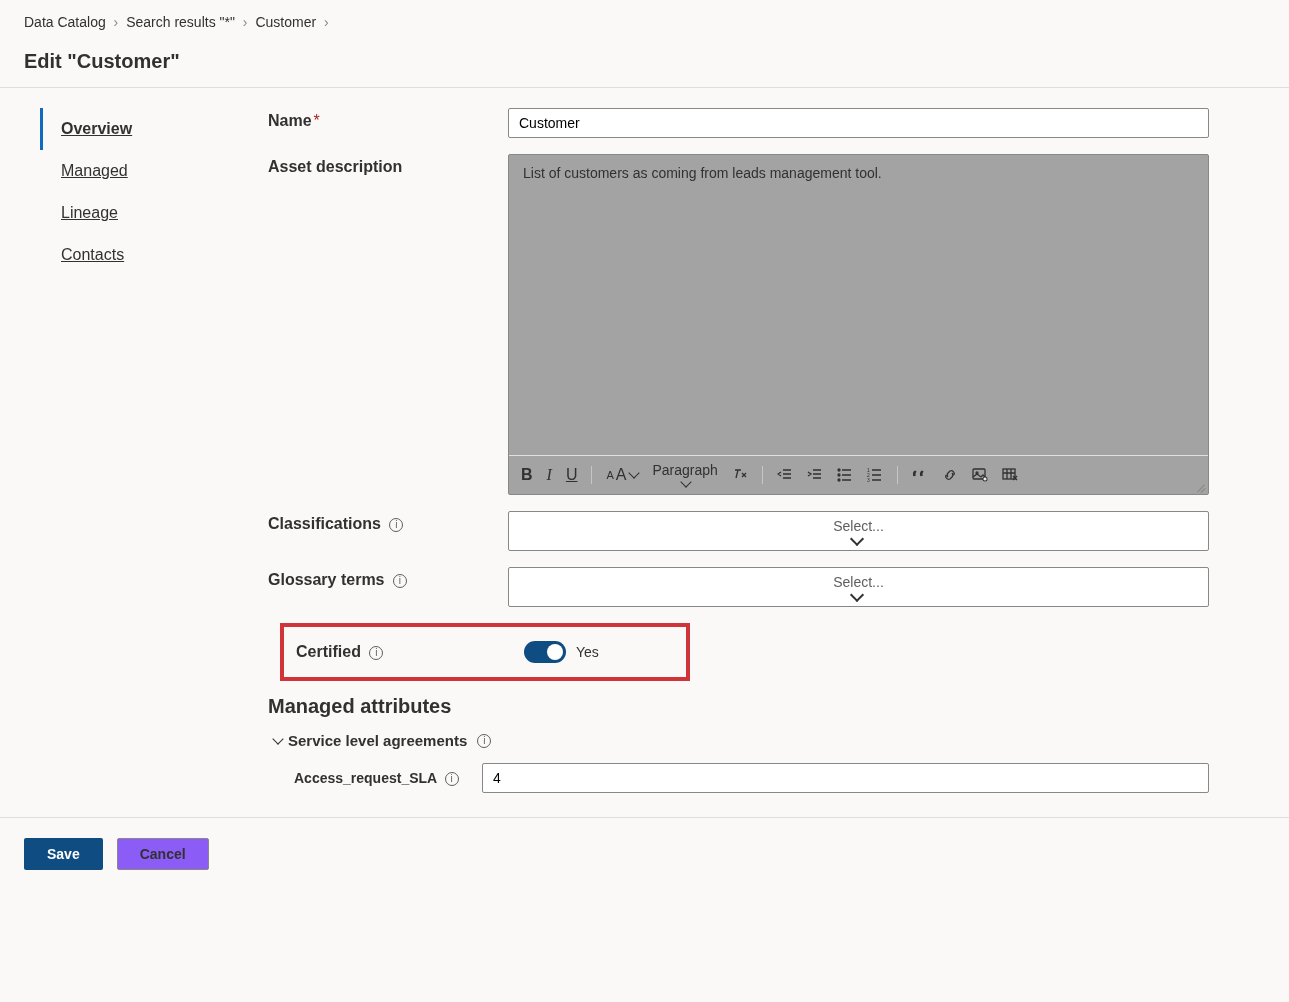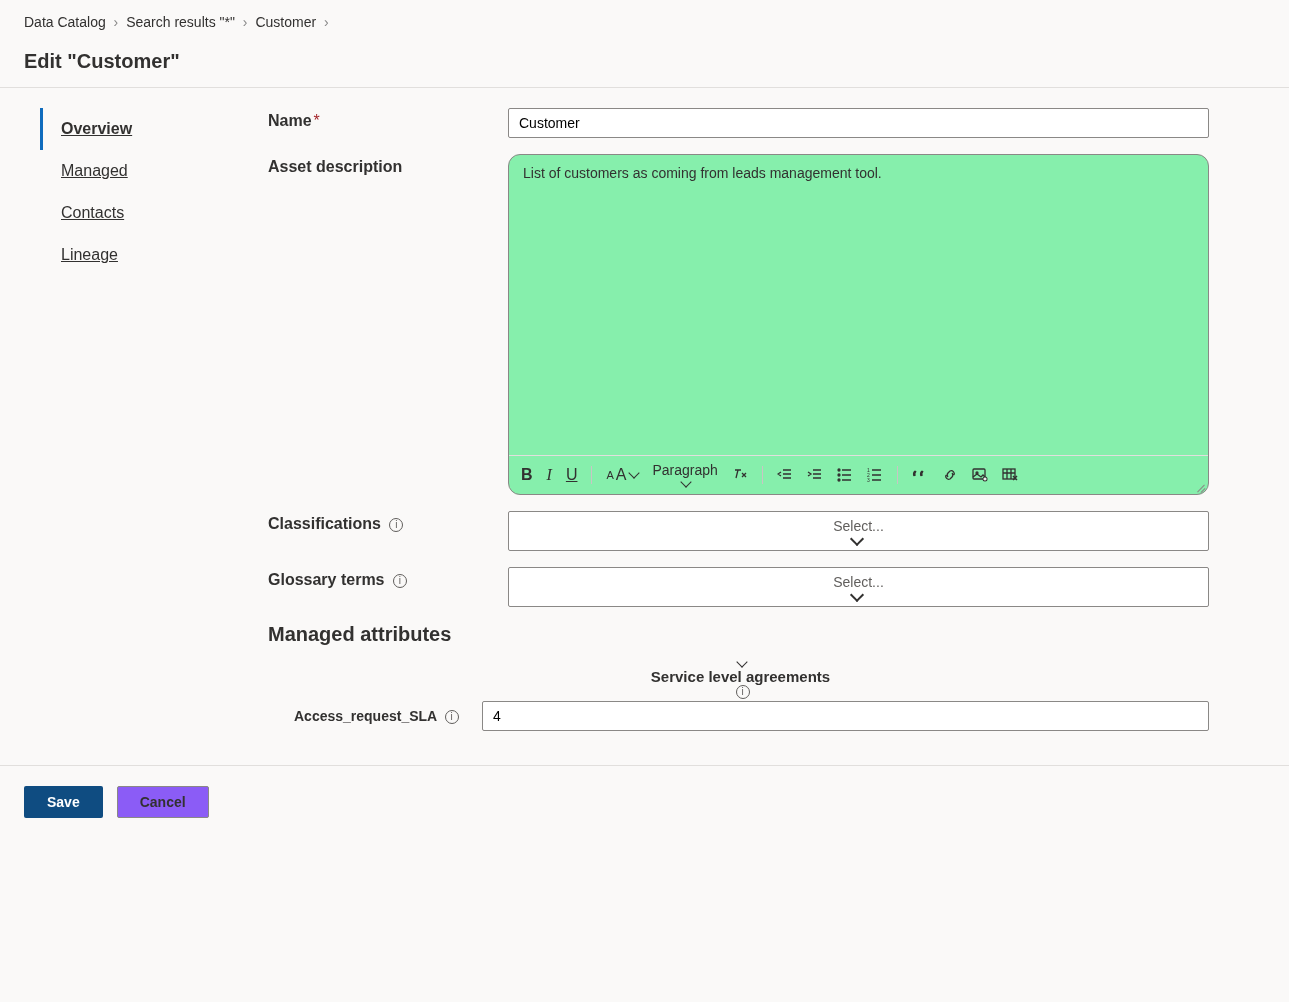--- a/index.html
+++ b/index.html
@@ -77,22 +77,22 @@
     width: 100%;
     padding: 6px 10px;
     font-size: 14px;
     border: 1px solid #8a8886;
     border-radius: 2px;
     background: #fff;
     font-family: inherit;
   }
   .desc-box {
     border: 1px solid #8a8886;
-    border-radius: 12px;
-    background: #86efac;
+    border-radius: 2px;
+    background: #a3a3a3;
   }
   .desc-text {
     min-height: 300px;
     padding: 10px 14px;
     font-size: 14px;
     outline: none;
   }
   .desc-toolbar {
     display: flex;
     align-items: center;
@@ -170,31 +170,31 @@
     border-radius: 50%;
   }
   .section-header {
     font-size: 20px;
     font-weight: 700;
     margin: 8px 0 14px;
   }
   .subsection {
     display: flex;
     align-items: center;
+    gap: 6px;
     font-size: 15px;
     font-weight: 700;
-    margin-bottom: 2px;
+    margin-bottom: 14px;
     cursor: pointer;
     margin-left: 4px;
-    flex-direction: column;
   }
   .attr-row {
     display: flex;
     align-items: center;
-    margin-bottom: 26px;
+    margin-bottom: 16px;
     justify-content: center;
   }
   .attr-label {
     width: 214px;
     flex: 0 0 214px;
     font-size: 14px;
     font-weight: 600;
     padding-left: 26px;
   }
   .footer {
@@ -250,22 +250,22 @@
   <span class="sep">›</span>
 </div>
 
 <div class="page-title">Edit "Customer"</div>
 <div class="hr"></div>
 
 <div class="body-area">
   <div class="sidebar">
     <div class="side-item active">Overview</div>
     <div class="side-item">Managed</div>
+    <div class="side-item">Lineage</div>
     <div class="side-item">Contacts</div>
-    <div class="side-item">Lineage</div>
   </div>
 
   <div class="form-area">
 
     <div class="form-row">
       <div class="form-label">
         <span>Name</span><span class="req">*</span>
       </div>
       <div class="form-control">
         <input class="text-input" value="Customer" style="">
@@ -375,20 +375,32 @@
         <span class="info-icon">i</span>
       </div>
       <div class="form-control">
         <div class="select-box">
           <span class="placeholder">Select...</span>
           <span class="chevron-down"></span>
         </div>
       </div>
     </div>
 
+    <div class="highlight-box">
+      <div class="form-label">
+        <span>Certified</span>
+        <span class="info-icon">i</span>
+      </div>
+      <div class="toggle-wrap">
+        <div class="toggle">
+          <div class="knob"></div>
+        </div>
+        <span>Yes</span>
+      </div>
+    </div>
 
     <div class="section-header">Managed attributes</div>
 
     <div class="subsection">
       <span class="chevron-down-sm"></span>
       <span>Service level agreements</span>
       <span class="info-icon">i</span>
     </div>
 
     <div class="attr-row">

